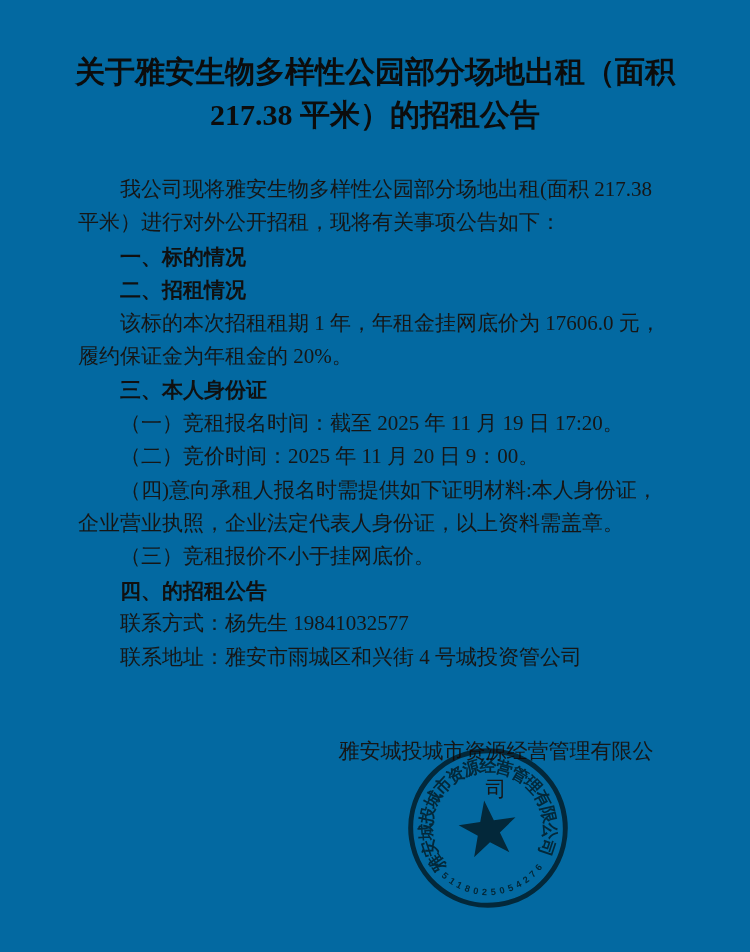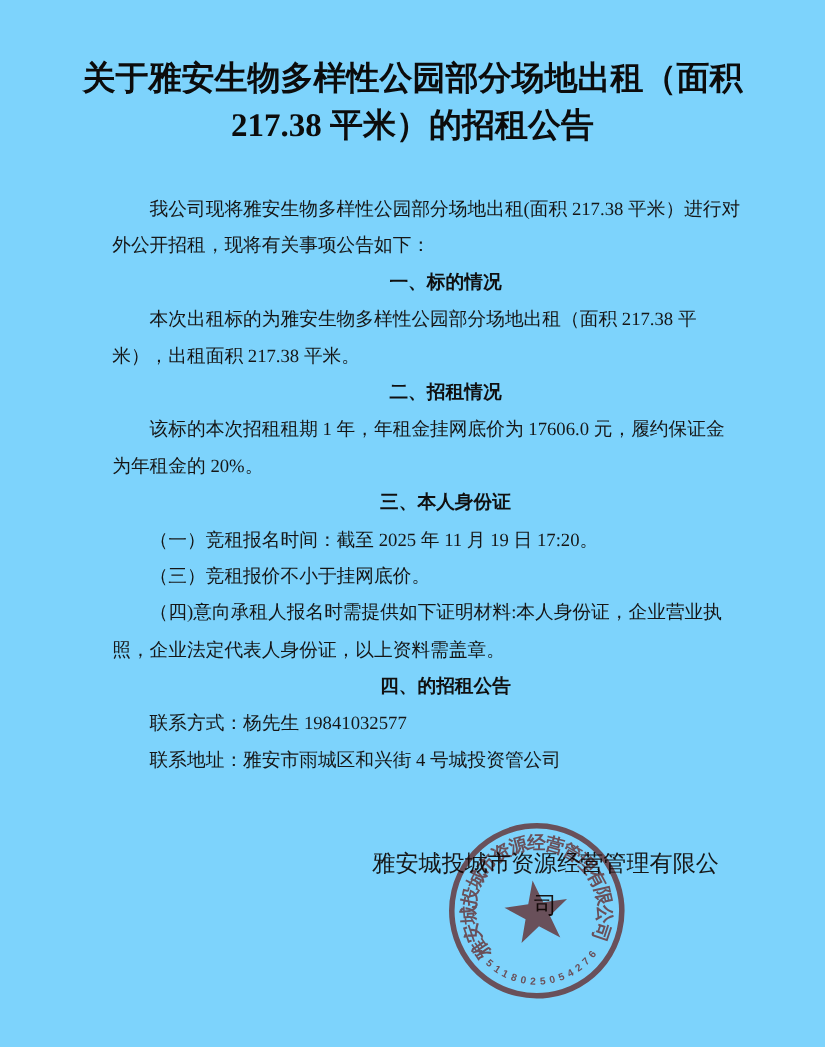--- a/index.html
+++ b/index.html
@@ -1,47 +1,45 @@
 <!DOCTYPE html>
 <html lang="zh"><head>
 <meta charset="utf-8">
 <style>
   html,body { margin:0; padding:0; background:#e8e8e8; }
   .page {
     position:relative;
     width:750px; height:952px;
     margin:0 auto;
-    background:#7dd3fc;
+    background:#0369a1;
     font-family:"Liberation Serif","DejaVu Serif",serif;
     color:#161616;
     overflow:hidden;
     box-shadow:0 0 6px rgba(0,0,0,.15);
   }
   .title {
     margin:0 auto;
     padding-top:50px;
     width:600px;
     font-size:30px;
     line-height:43px;
     font-weight:bold;
     text-align:center;
     color:#0c0c0c;
   }
   .content {
     padding:37px 76px 0 78px;
-    font-size:17px;
+    font-size:21px;
     line-height:33.4px;
-    margin-left:24px;
   }
   .content p { margin:0; text-indent:2em; }
   .content p.heading {
     font-family:"Liberation Sans","DejaVu Sans",sans-serif;
     font-weight:bold;
     color:#101010;
-    text-align:center;
   }
   .signature {
     margin:58px 88px 0 auto;
     width:332px;
     text-align:center;
     font-size:21px;
     line-height:38px;
   }
   .stamp {
     position:absolute;
@@ -60,27 +58,27 @@
 </head>
 <body>
 
 <div class="page">
 
   <h1 class="title">关于雅安生物多样性公园部分场地出租（面积 217.38 平米）的招租公告</h1>
 
   <div class="content">
     <p class="body">我公司现将雅安生物多样性公园部分场地出租(面积 217.38 平米）进行对外公开招租，现将有关事项公告如下：</p>
     <p class="heading">一、标的情况</p>
-    <p class="body">本次出租标的为雅安生物多样性公园部分场地出租（面积 217.38 平米），出租面积 217.38 平米。</p>
     <p class="heading">二、招租情况</p>
     <p class="body">该标的本次招租租期 1 年，年租金挂网底价为 17606.0 元，履约保证金为年租金的 20%。</p>
     <p class="heading">三、本人身份证</p>
     <p class="body">（一）竞租报名时间：截至 2025 年 11 月 19 日 17:20。</p>
+    <p class="body">（二）竞价时间：2025 年 11 月 20 日 9：00。</p>
+    <p class="body">（四)意向承租人报名时需提供如下证明材料:本人身份证，企业营业执照，企业法定代表人身份证，以上资料需盖章。</p>
     <p class="body">（三）竞租报价不小于挂网底价。</p>
-    <p class="body">（四)意向承租人报名时需提供如下证明材料:本人身份证，企业营业执照，企业法定代表人身份证，以上资料需盖章。</p>
     <p class="heading">四、的招租公告</p>
     <p class="body">联系方式：杨先生 19841032577</p>
     <p class="body">联系地址：雅安市雨城区和兴街 4 号城投资管公司</p>
   </div>
 
   <div class="signature">
     <div>雅安城投城市资源经营管理有限公司</div>
   </div>
 
   <svg class="stamp" viewBox="0 0 200 200" aria-hidden="true">

